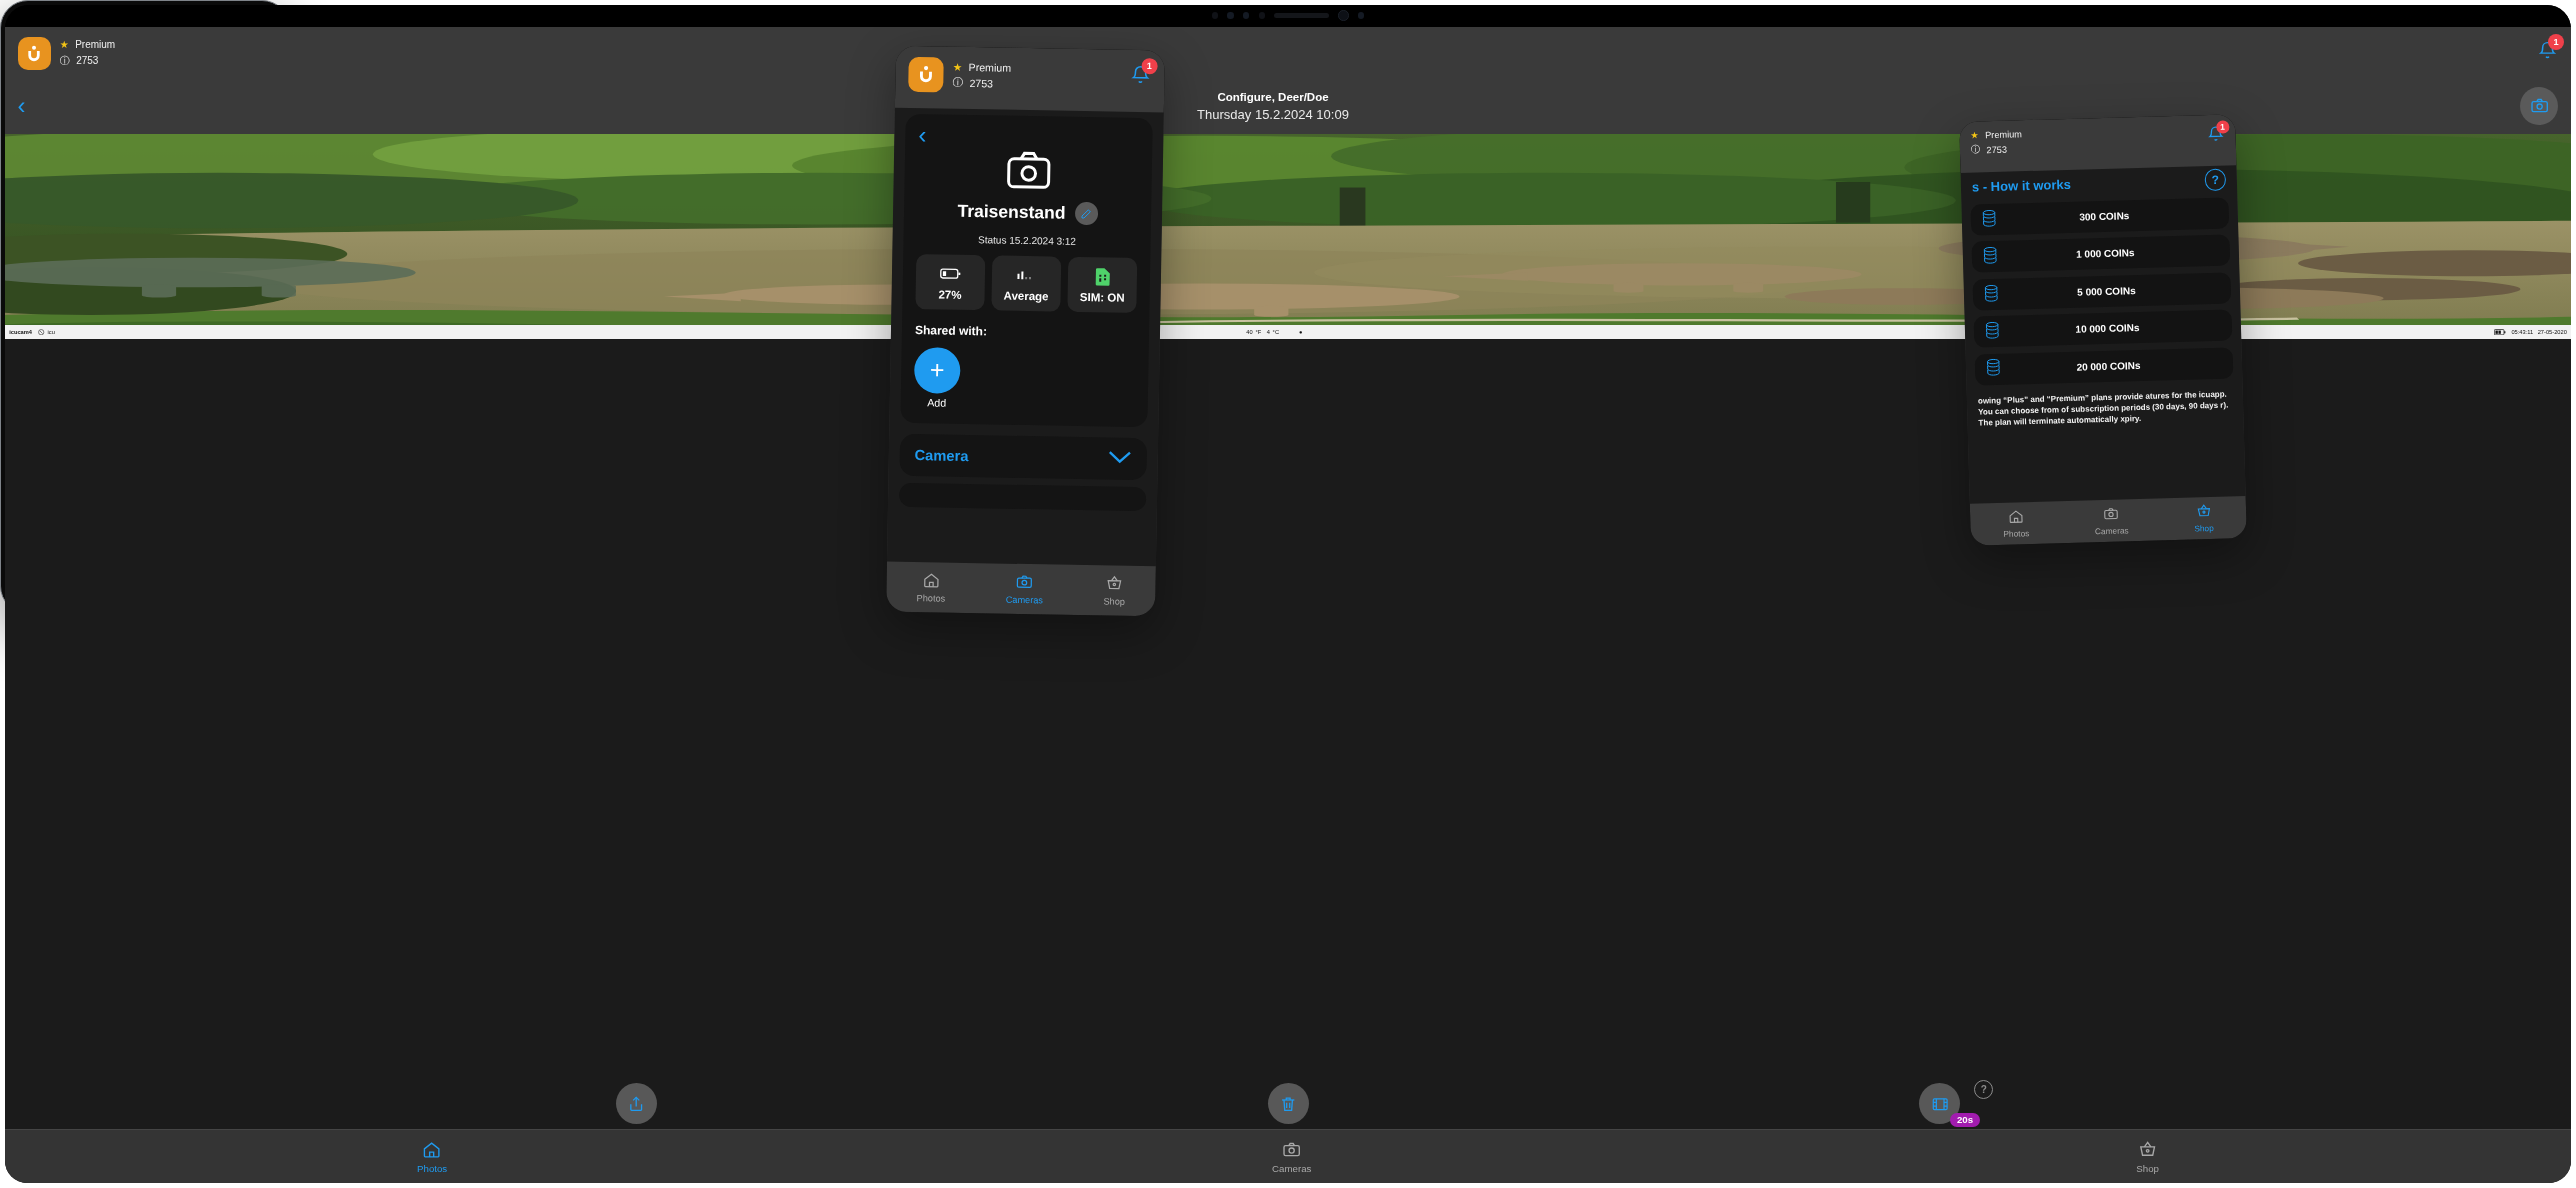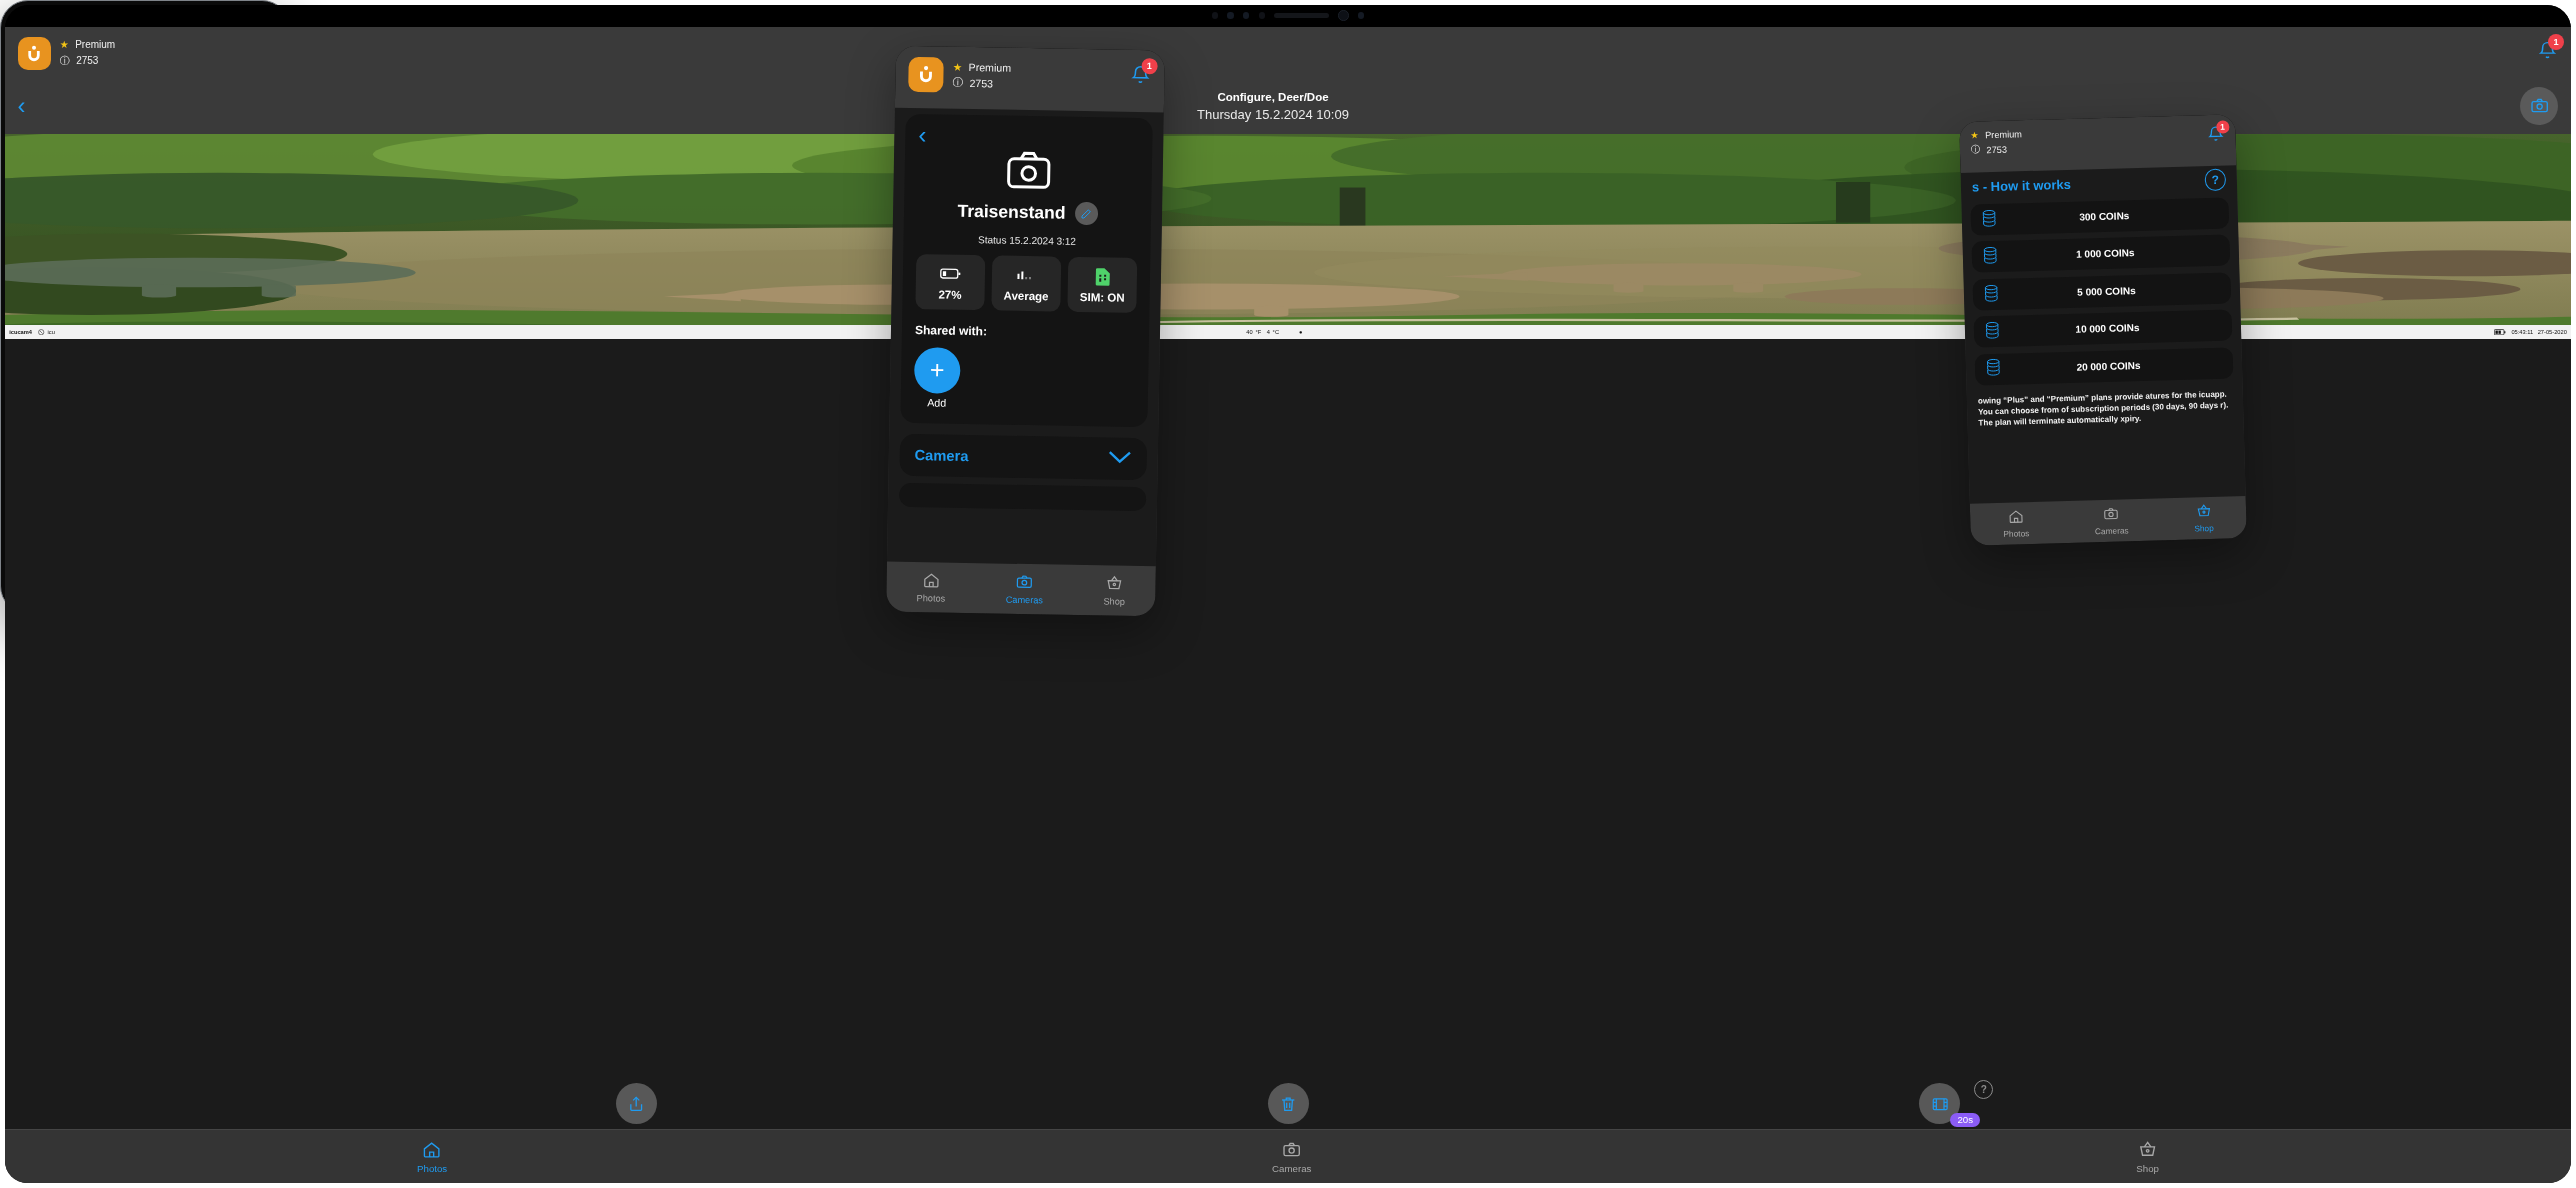--- a/index.html
+++ b/index.html
@@ -111,22 +111,22 @@
   .ptitle .t2{font-size:13px;color:#eaeaea;margin-top:4px;}
   .roundbtn{width:38px;height:38px;border-radius:50%;background:#5a5a5a;
             display:flex;align-items:center;justify-content:center;flex:none;}
   .photowrap{position:relative;width:100%;height:205px;background:#2d3b22;overflow:hidden;}
   .infostrip{position:absolute;left:0;right:0;bottom:0;height:14px;background:#f2f2f2;
              display:flex;align-items:center;padding:0 4.6px;gap:0;font-size:5.7px;color:#111;}
   .actionrow{position:absolute;left:0;right:0;bottom:59px;display:flex;
              align-items:center;justify-content:space-evenly;}
   .abtn{width:41px;height:41px;border-radius:50%;background:#585858;position:relative;
         display:flex;align-items:center;justify-content:center;}
-  .vidpill{position:absolute;right:-20px;bottom:-2.8px;background:#8b5cf6;color:#fff;
-           border-radius:920px;font-size:9.7px;font-weight:400;padding:1.8px 7.4px;}
+  .vidpill{position:absolute;right:-20px;bottom:-2.8px;background:#a21caf;color:#fff;
+           border-radius:920px;font-size:9.7px;font-weight:700;padding:1.8px 7.4px;}
   .qsm{position:absolute;right:-33px;top:-3.7px;width:17.5px;height:17.5px;border-radius:50%;
        border:1.4px solid #8c8c8c;color:#8c8c8c;display:flex;align-items:center;
        justify-content:center;font-size:10px;font-weight:600;}
   #phone3 .navbar{height:53px;background:#343434;border-top:0.9px solid #454545;font-size:9.7px;}
 
   
   #phone4{left:891px;top:48px;width:269px;height:566px;transform:rotate(1.0deg);
           background:#2b2b2b;border-radius:20px;}
   #phone4 .appbar{padding:11px 13px 9.2px 13px;height:42px;background:#3a3a3a;}
   #phone4 .logo{width:35px;height:35px;}

